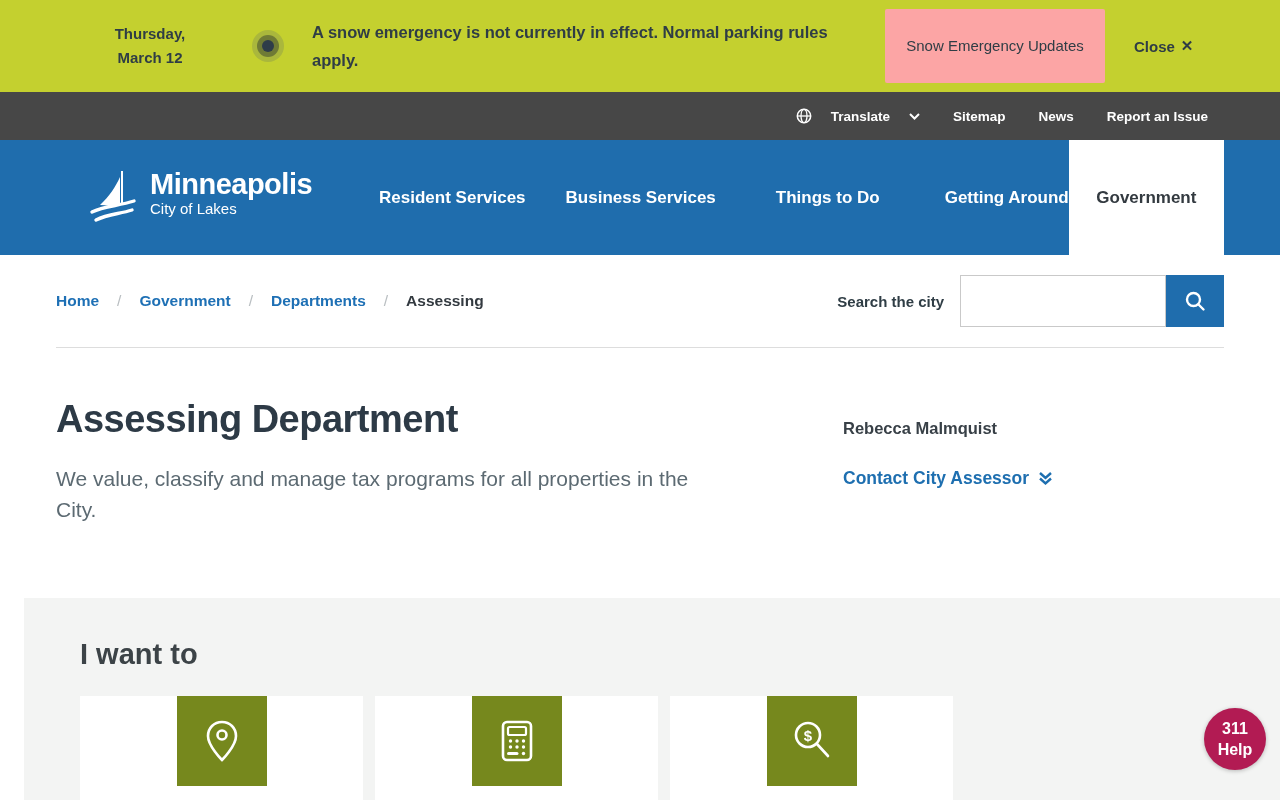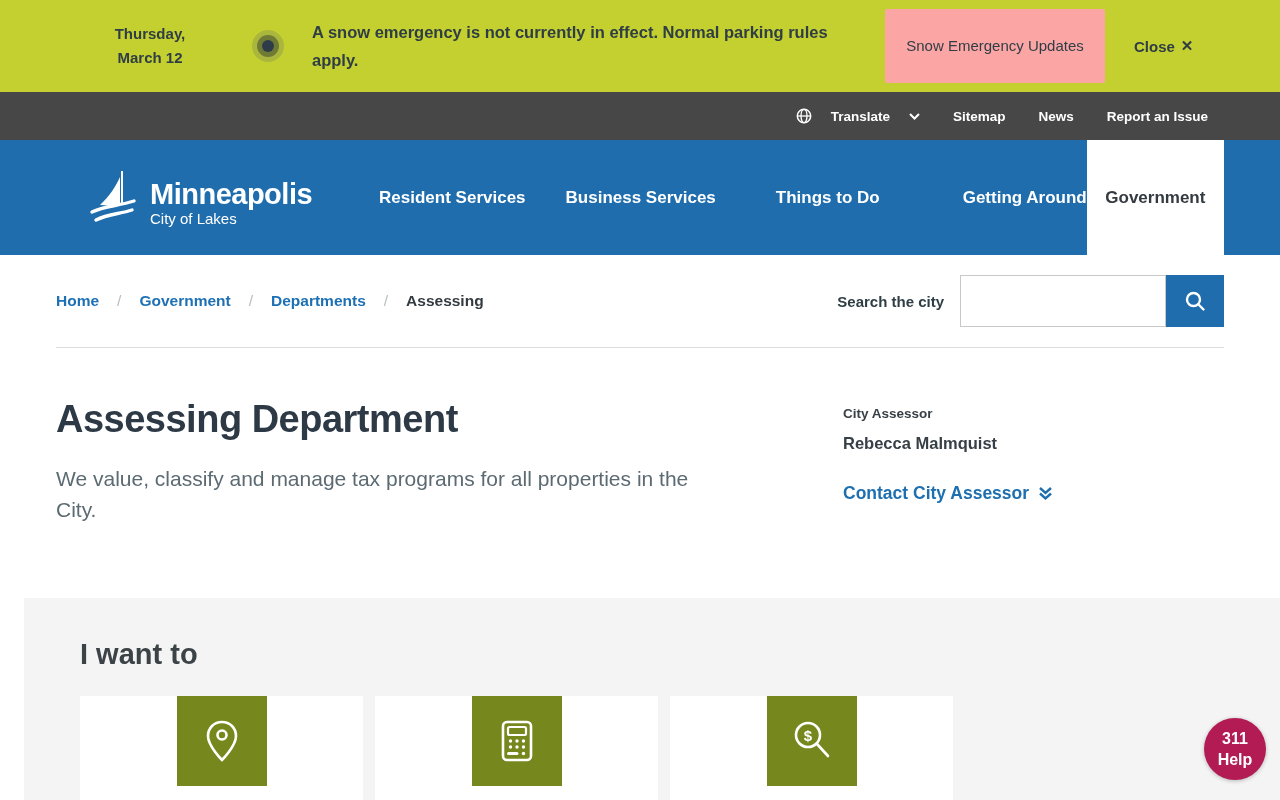--- a/index.html
+++ b/index.html
@@ -26,29 +26,29 @@
   .banner-close .x { font-size:15px; }
 
   
   .utilbar { height:48px; background:#474747; display:flex; align-items:center;
     justify-content:flex-end; padding-right:72px; gap:33px; }
   .util-item { color:#fff; font-weight:bold; font-size:13.5px; cursor:pointer;
     display:flex; align-items:center; gap:19px;justify-content:space-between; }
 
   
   .mainnav { height:115px; background:#1f6dad; display:flex; align-items:center; }
-  .logo { display:flex; align-items:flex-end; margin-left:88px; cursor:pointer; }
+  .logo { display:flex; align-items:flex-start; margin-left:88px; cursor:pointer; }
   .logo-text { margin-left:10px; color:#fff; }
   .logo-title { font-size:29px; font-weight:bold; line-height:30px; letter-spacing:-0.5px; }
   .logo-sub { font-size:15px; font-weight:normal; margin-top:1px; }
   .nav-link { color:#fff; font-weight:bold; font-size:17px; cursor:pointer; white-space:nowrap; }
   .nav-link.l1 { margin-left:67px; }
   .nav-link.l2 { margin-left:40px; }
   .nav-link.l3 { margin-left:60px; }
-  .nav-link.l4 { margin-left:83px; }
+  .nav-link.l4 { margin-left:65px; }
   .gov-tab { margin-left:auto; margin-right:56px; width:181px; height:115px; background:#fff;
     display:flex; align-items:center; justify-content:center; font-weight:bold;
     font-size:17px; color:#333a40; cursor:pointer; }
 
   
   .crumb-row { height:92px; display:flex; align-items:center; padding:0 56px; background:#fff; }
   .breadcrumb { display:flex; align-items:center; gap:18px; font-size:15.5px; font-weight:bold; }
   .crumb-link { color:#1e70b5; cursor:pointer; }
   .crumb-sep { color:#b9bec1; font-weight:normal; }
   .crumb-current { color:#333a40; }
@@ -75,21 +75,21 @@
   
   .wantto { background:#f3f4f3; height:203px; padding:40px 56px 0;margin-left:24px; }
   .want-heading { font-size:29px; font-weight:bold; color:#3c4347; }
   .cards { display:flex; gap:12px; margin-top:25px; }
   .card { width:283px; height:150px; background:#fff; cursor:pointer;
     display:flex; justify-content:center; }
   .tile { width:90px; height:90px; background:#76881d; display:flex;
     align-items:center; justify-content:center; }
 
   
-  .help-badge { position:absolute; right:14px; bottom:20px; width:62px; height:62px;
+  .help-badge { position:absolute; right:14px; bottom:30px; width:62px; height:62px;
     border-radius:50%; background:#b21b53; color:#fff; display:flex; flex-direction:column;
     align-items:center; justify-content:center; font-weight:bold; font-size:16px;
     line-height:21px; cursor:pointer; box-shadow:0 1px 4px rgba(0,0,0,0.25); }
 </style>
 </head>
 <body>
 
 <div class="page">
 
   <header class="banner">
@@ -170,21 +170,20 @@
   </div>
 
   <hr class="divider">
 
   <main class="main">
     <div class="main-left">
       <h1 class="page-title">Assessing Department</h1>
       <p class="page-desc">We value, classify and manage tax programs for all properties in the City.</p>
     </div>
     <div class="main-right">
-      <div class="assessor-role">City Assessor</div>
       <div class="assessor-name">Rebecca Malmquist</div>
       <div class="contact-link">
         <span>Contact City Assessor</span>
         <svg width="15" height="15" viewBox="0 0 15 15">
           <path d="M2 2 L7.5 7 L13 2" fill="none" stroke="#1e6fb0" stroke-width="2.4"></path>
           <path d="M2 7.5 L7.5 12.5 L13 7.5" fill="none" stroke="#1e6fb0" stroke-width="2.4"></path>
         </svg>
       </div>
     </div>
   </main>

